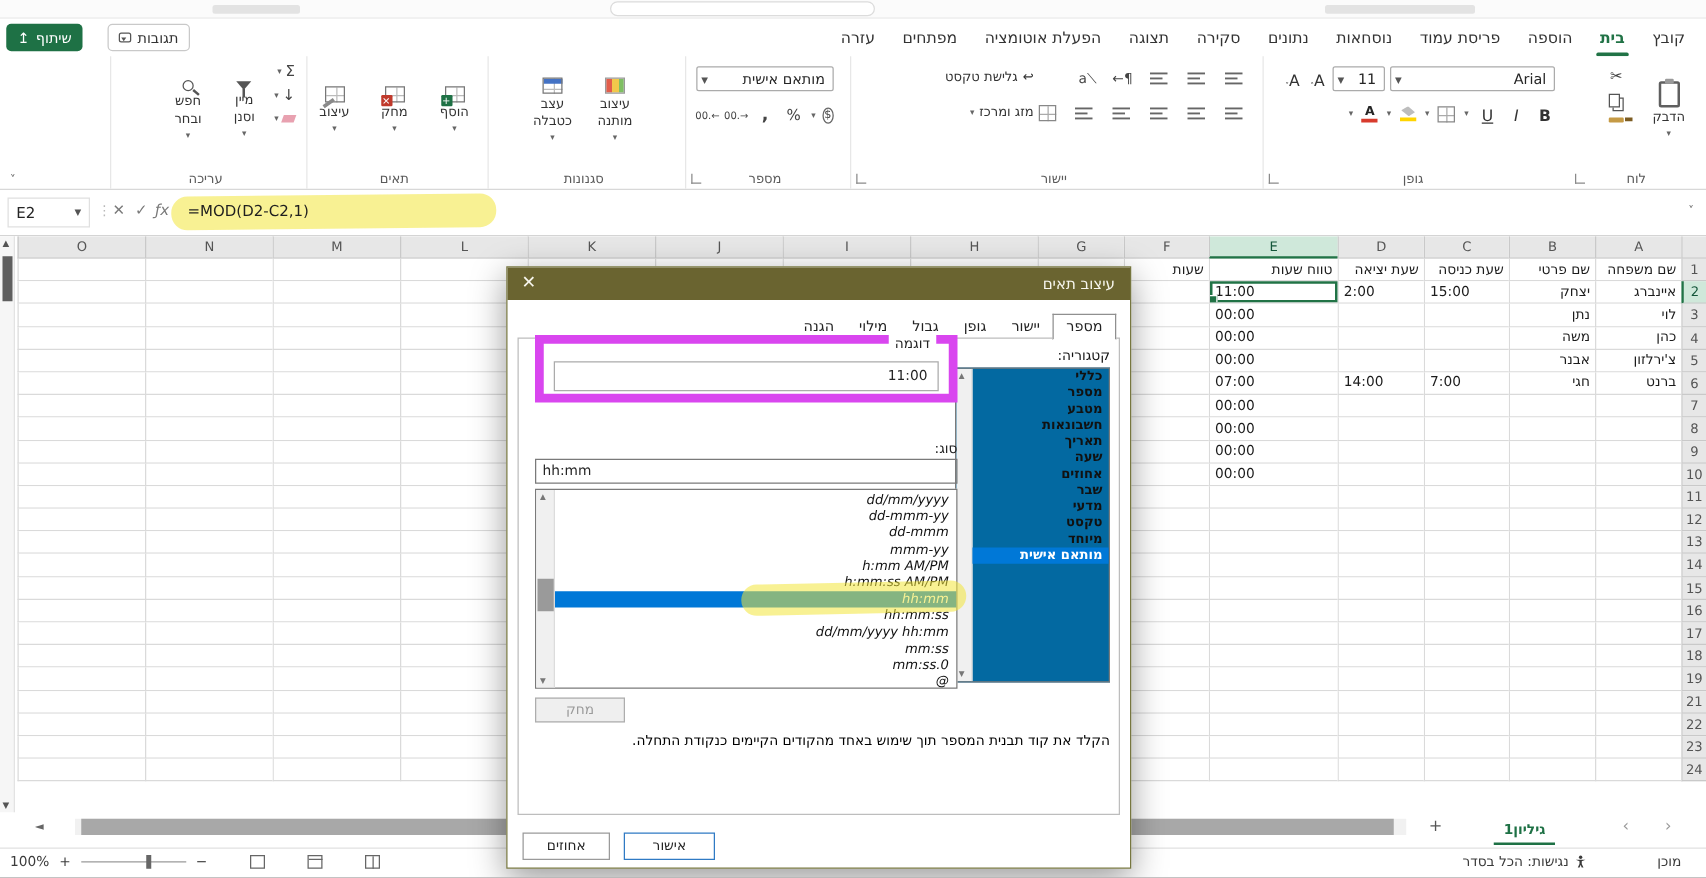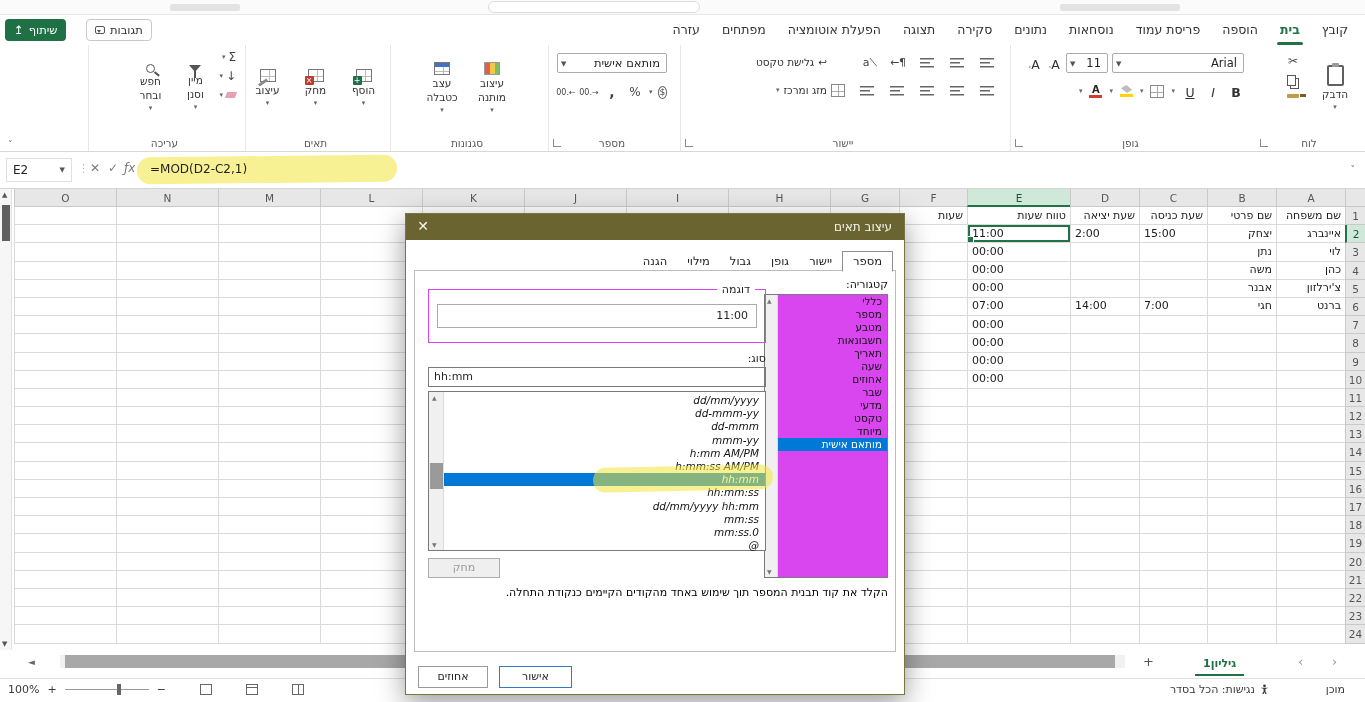--- a/index.html
+++ b/index.html
@@ -136,27 +136,27 @@
   .viewico.v3{ background:linear-gradient(#666 0 0) 5px 0/1px 11px no-repeat; }
   
   .dlg{ position:absolute; left:405px; top:213px; width:500px; height:482px; background:#fff; border:1px solid #76763f; box-shadow:0 8px 26px rgba(0,0,0,.4); z-index:50; }
   .dlg-title{ position:absolute; left:0; top:0; right:0; height:26px; background:#6a6430; color:#f7f6ee; font-size:12px; line-height:26px; text-align:right; padding:0 12px; }
   .dlg-x{ position:absolute; left:6px; top:2px; width:22px; height:21px; color:#f7f6ee; font-size:14px; text-align:center; line-height:21px; }
   .dlg-tabs{ position:absolute; top:35px; right:11px; height:22px; display:flex; direction:rtl; align-items:flex-end; }
   .dtab{ padding:2px 10px 3px 10px; font-size:11.5px; color:#222; }
   .dtab.sel{ border:1px solid #8f8f8f; border-bottom:1px solid #fff; background:#fff; position:relative; z-index:2; margin-bottom:-1px; }
   .dlg-frame{ position:absolute; left:8px; right:8px; top:56px; height:382px; border:1px solid #bdbdbd; }
   .dlg-label{ position:absolute; font-size:11px; color:#111; direction:rtl; }
-  .catlist{ position:absolute; top:80px; right:16px; width:124px; height:284px; border:1px solid #7a7a7a; background:#d946ef; direction:rtl; overflow:hidden; }
+  .catlist{ position:absolute; top:80px; right:16px; width:124px; height:252px; border:1px solid #7a7a7a; background:#0369a1; direction:rtl; overflow:hidden;font-weight:bold; }
   .catlist .inner{ position:absolute; top:0; bottom:0; right:0; left:13px; }
   .catsb{ position:absolute; left:0; top:0; bottom:0; width:13px; background:#f0f0f0; border-right:1px solid #dcdcdc; }
   .catsb .a{ position:absolute; left:2px; font-size:6px; color:#777; }
   .citem{ font-size:10.5px; height:13px; line-height:13px; padding-right:5px; color:#111; white-space:nowrap; }
   .citem.sel{ background:#0078d7; color:#fff; }
-  .samplebox{ position:absolute; left:22px; top:75px; width:338px; height:54px; border:1px solid #d946ef; }
+  .samplebox{ position:absolute; left:22px; top:54px; width:338px; height:54px; border:7px solid #d946ef; }
   .samplebox .cap{ position:absolute; top:-7px; right:10px; background:#fff; padding:0 5px; font-size:11px; }
   .sampleval{ position:absolute; left:8px; right:8px; top:14px; height:24px; border:1px solid #ababab; font-size:11px; line-height:22px; text-align:right; padding:0 8px; direction:ltr; }
   .typelabel{ position:absolute; left:22px; top:138px; width:338px; text-align:right; font-size:11px; direction:rtl; }
   .typeinput{ position:absolute; left:22px; top:153px; width:338px; height:20px; border:1px solid #7a7a7a; font-size:11px; line-height:18px; padding:0 5px; direction:ltr; text-align:left; }
   .typelist{ position:absolute; left:22px; top:177px; width:338px; height:160px; border:1px solid #7a7a7a; background:#fff;font-style:italic; }
   .typelist .items{ position:absolute; left:15px; right:0; top:2px; }
   .titem{ font-size:10.5px; height:13.2px; line-height:13.2px; text-align:right; padding-right:6px; direction:ltr; color:#111; }
   .titem.sel{ background:#0078d7; color:#fff; }
   .typesb{ position:absolute; left:0; top:0; bottom:0; width:15px; background:#f0f0f0; border-right:1px solid #dcdcdc; }
   .typesb .a{ position:absolute; left:3px; font-size:6px; color:#777; }
@@ -754,38 +754,20 @@
             <div class="gcell cell"></div>
             <div class="gcell cell"></div>
             <div class="gcell cell"></div>
             <div class="gcell cell"></div>
             <div class="gcell cell"></div>
             <div class="gcell cell"></div>
             <div class="gcell cell"></div>
           </div>
           <div class="grow">
             <div class="gcell gutter">19</div>
-            <div class="gcell cell"></div>
-            <div class="gcell cell"></div>
-            <div class="gcell cell"></div>
-            <div class="gcell cell"></div>
-            <div class="gcell cell"></div>
-            <div class="gcell cell"></div>
-            <div class="gcell cell"></div>
-            <div class="gcell cell"></div>
-            <div class="gcell cell"></div>
-            <div class="gcell cell"></div>
-            <div class="gcell cell"></div>
-            <div class="gcell cell"></div>
-            <div class="gcell cell"></div>
-            <div class="gcell cell"></div>
-            <div class="gcell cell"></div>
-          </div>
-          <div class="grow">
-            <div class="gcell gutter">20</div>
             <div class="gcell cell"></div>
             <div class="gcell cell"></div>
             <div class="gcell cell"></div>
             <div class="gcell cell"></div>
             <div class="gcell cell"></div>
             <div class="gcell cell"></div>
             <div class="gcell cell"></div>
             <div class="gcell cell"></div>
             <div class="gcell cell"></div>
             <div class="gcell cell"></div>

